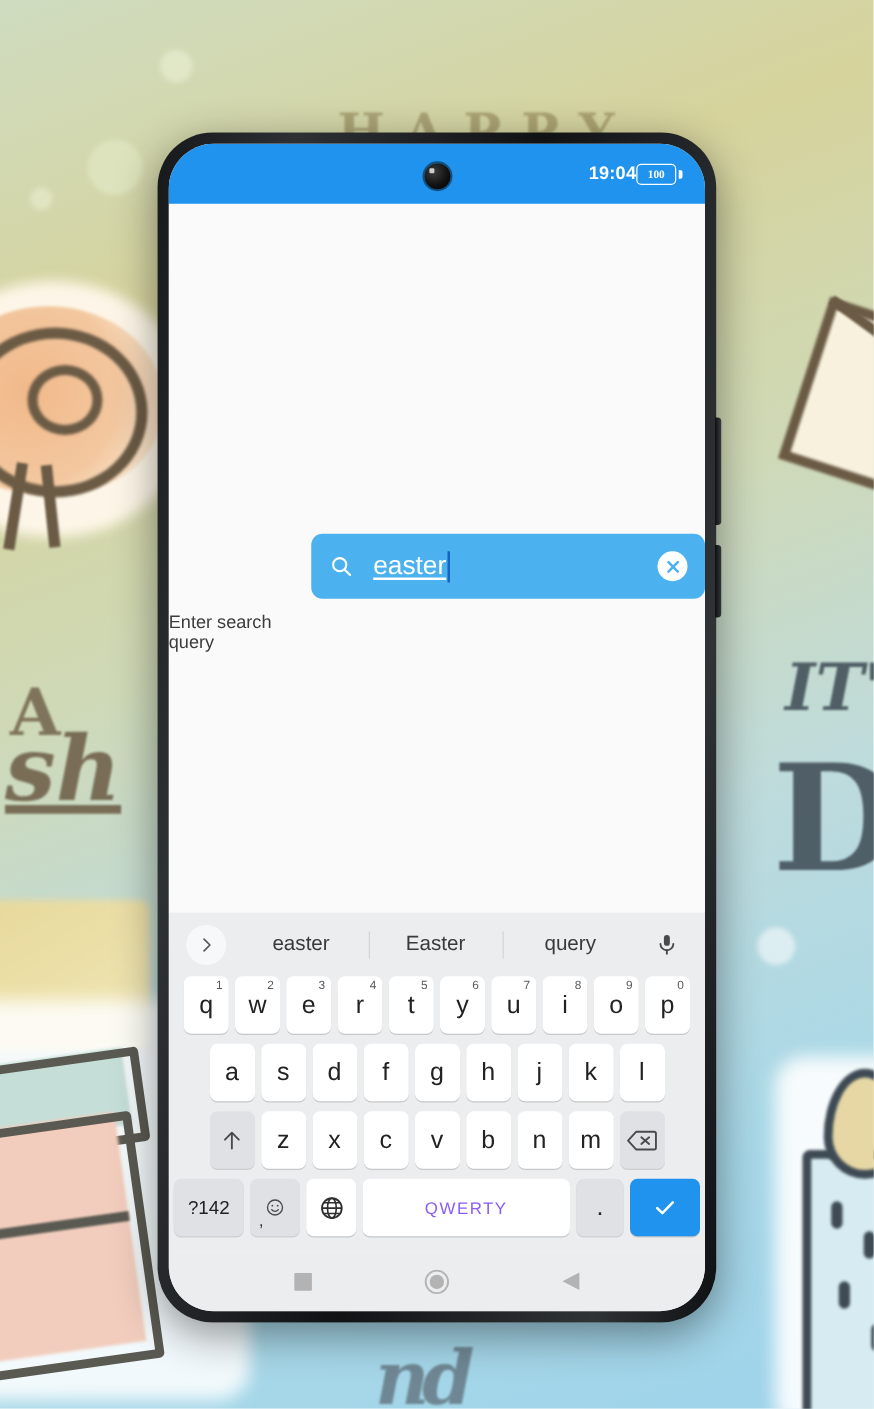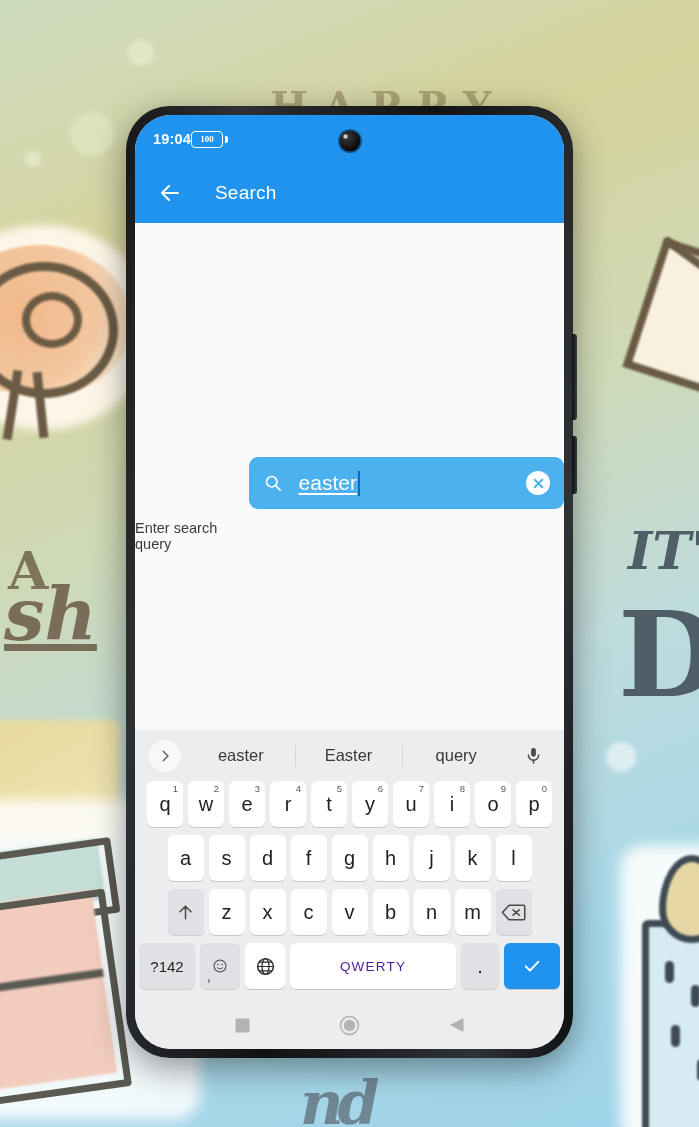--- a/index.html
+++ b/index.html
@@ -192,21 +192,21 @@
   }
 
   
   #statusbar {
     position: relative;
     height: 48px;
     background: #1f93ed;
     color: #ffffff;
     display: flex;
     align-items: center;
-    justify-content: flex-start;
+    justify-content: flex-end;
     padding: 13px 18px;
     box-sizing: border-box;
     flex: 0 0 auto;
   }
   #clock { font-size: 14.5px; font-weight: bold; letter-spacing: .2px; }
   #camera-hole {
     position: absolute;
     left: 50%; top: 26px; transform: translate(-50%,-50%);
     width: 21px; height: 21px; border-radius: 50%;
     background: radial-gradient(circle at 36% 34%, #3c3c3c 0%, #121212 55%, #000 100%);
@@ -407,21 +407,21 @@
     box-shadow: 0 1px 0 rgba(0,0,0,.13);
   }
   #shift-key, #backspace-key { width: 52px; }
   #sym-key { width: 56px; font-size: 15px; }
   #emoji-key { width: 40px; }
   #globe-key { width: 40px; background:#ffffff; }
   #space-key {
     flex: 1 1 auto;
     max-width: 172px;
     font-size: 13.5px;
-    color: #4c1d95;
+    color: #8b5cf6;
     letter-spacing: 1.2px;
   }
   #period-key { width: 38px; }
   #enter-key {
     width: 56px;
     background: #1f93ed;
     box-shadow: 0 1px 0 rgba(0,0,0,.16);
   }
   #emoji-key .comma-glyph {
     position: absolute; left: 7px; bottom: 5px; font-size: 14px; color: #3a3a3a;
@@ -502,28 +502,20 @@
         <div id="clock">19:04</div>
         <div id="camera-hole"></div>
         <div id="battery-wrap">
           <div id="battery-shell">
             <span id="battery-level">100</span>
           </div>
           <div id="battery-cap"></div>
         </div>
       </div>
 
-      <div id="appbar">
-        <div id="back-button">
-          <svg width="24" height="24" viewBox="0 0 24 24">
-            <path d="M20 12H4M4 12l7-7M4 12l7 7" fill="none" stroke="#ffffff" stroke-width="2" stroke-linecap="round" stroke-linejoin="round"></path>
-          </svg>
-        </div>
-        <div id="appbar-title">Search</div>
-      </div>
 
       <div id="content">
         <div id="search-label">Enter search query</div>
 
         <div id="search-field">
           <div id="search-icon">
             <svg width="20" height="20" viewBox="0 0 24 24">
               <circle cx="10.5" cy="10.5" r="6.3" fill="none" stroke="#ffffff" stroke-width="2"></circle>
               <path d="M15.3 15.3L20.5 20.5" stroke="#ffffff" stroke-width="2" stroke-linecap="round"></path>
             </svg>

